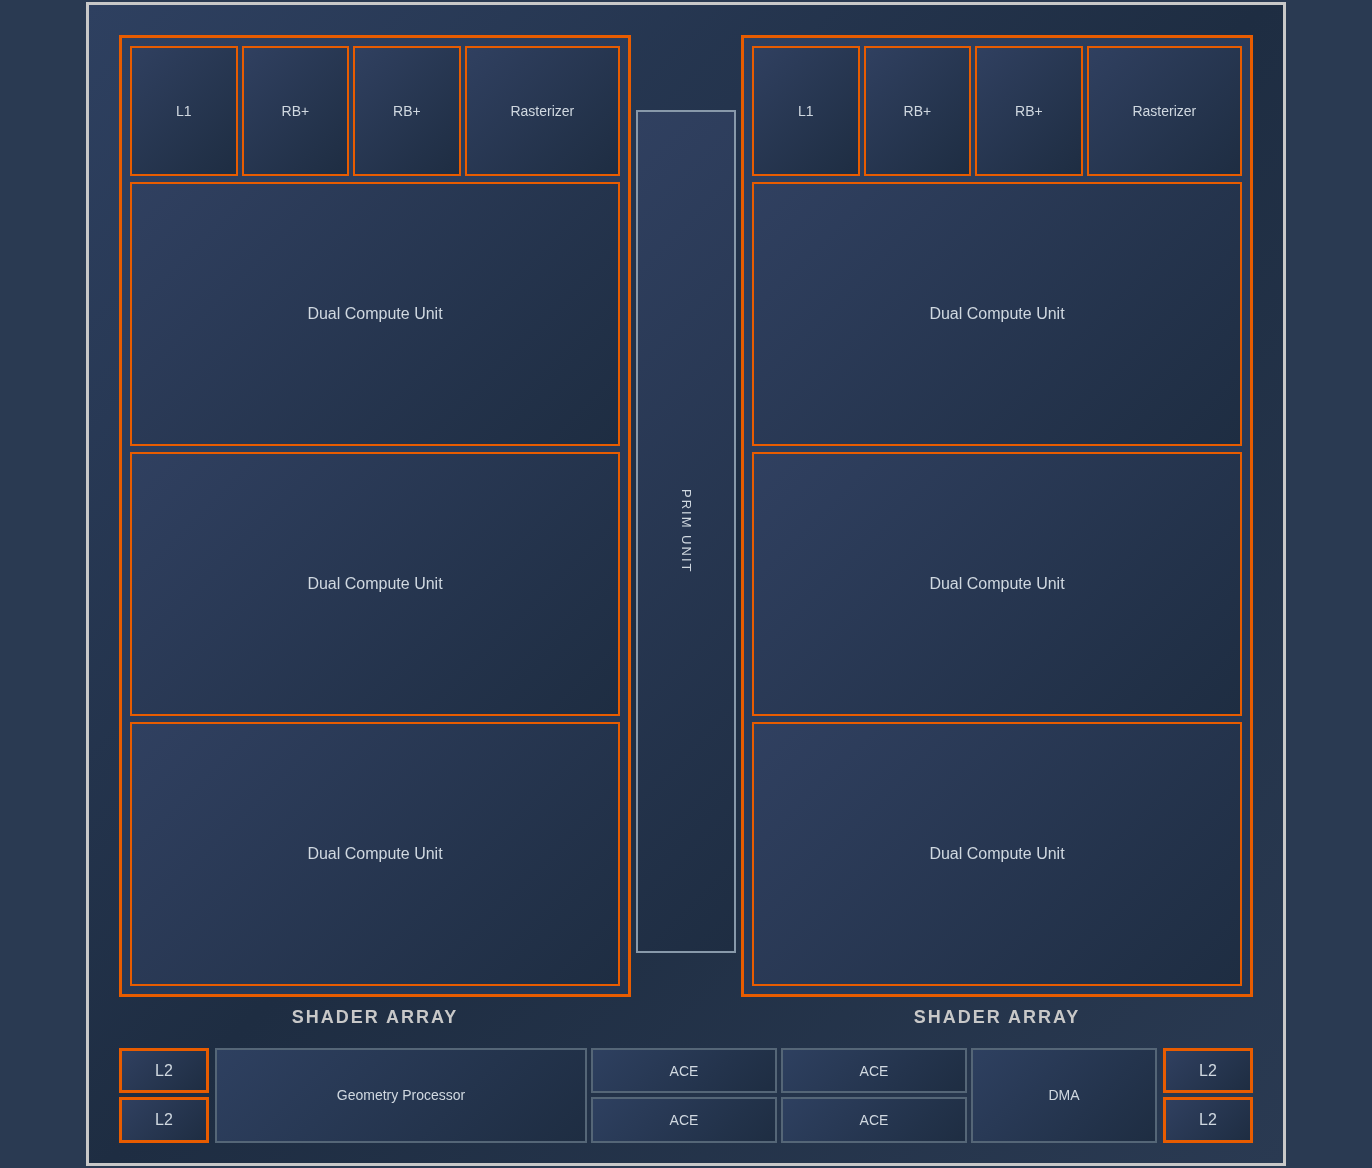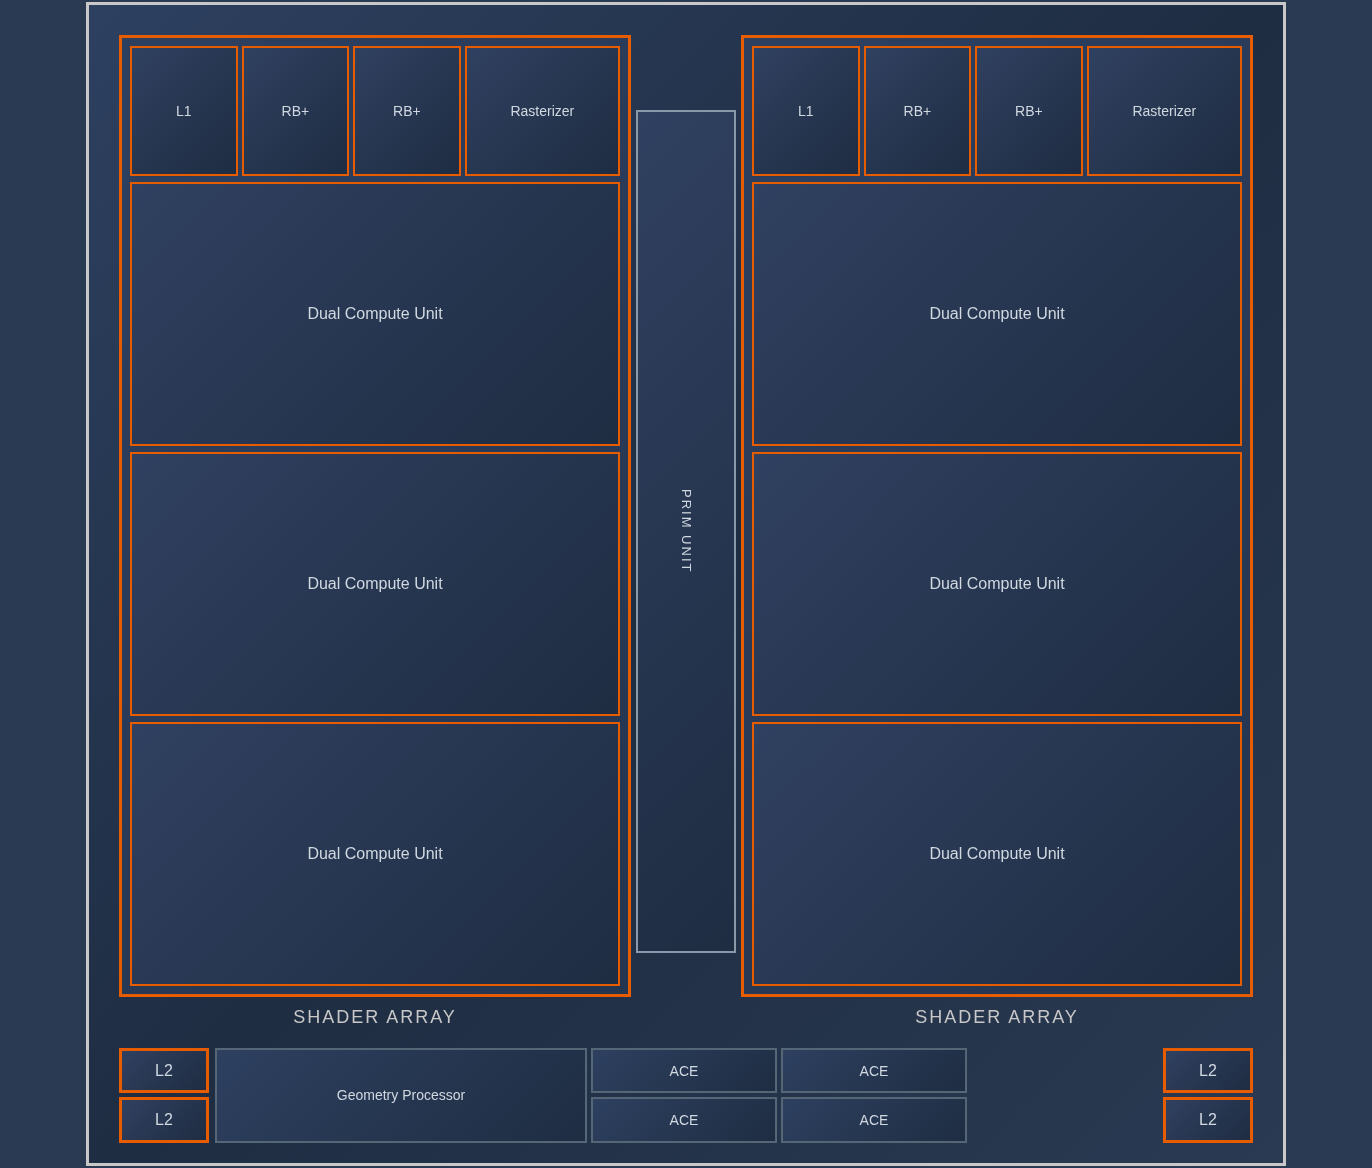--- a/index.html
+++ b/index.html
@@ -46,21 +46,21 @@
       width: 100%;
       flex: 1;
       display: flex;
       flex-direction: column;
       gap: 6px;
     }
 
     .shader-array-label {
       color: #c8c8c8;
       font-size: 18px;
-      font-weight: normal;
+      font-weight: bold;
       letter-spacing: 2px;
       text-align: center;
       padding-top: 10px;
     }
 
     
     .top-row {
       display: flex;
       gap: 4px;
       flex-shrink: 0;
@@ -293,20 +293,23 @@
       <div class="middle-col">
         <div class="middle-cell">
           <span>ACE</span>
         </div>
         <div class="middle-cell">
           <span>ACE</span>
         </div>
       </div>
 
       <div class="middle-col">
+        <div class="middle-cell">
+          <span>DMA</span>
+        </div>
       </div>
     </div>
 
     <div class="l2-group">
       <div class="l2-box">
         <span>L2</span>
       </div>
       <div class="l2-box">
         <span>L2</span>
       </div>

